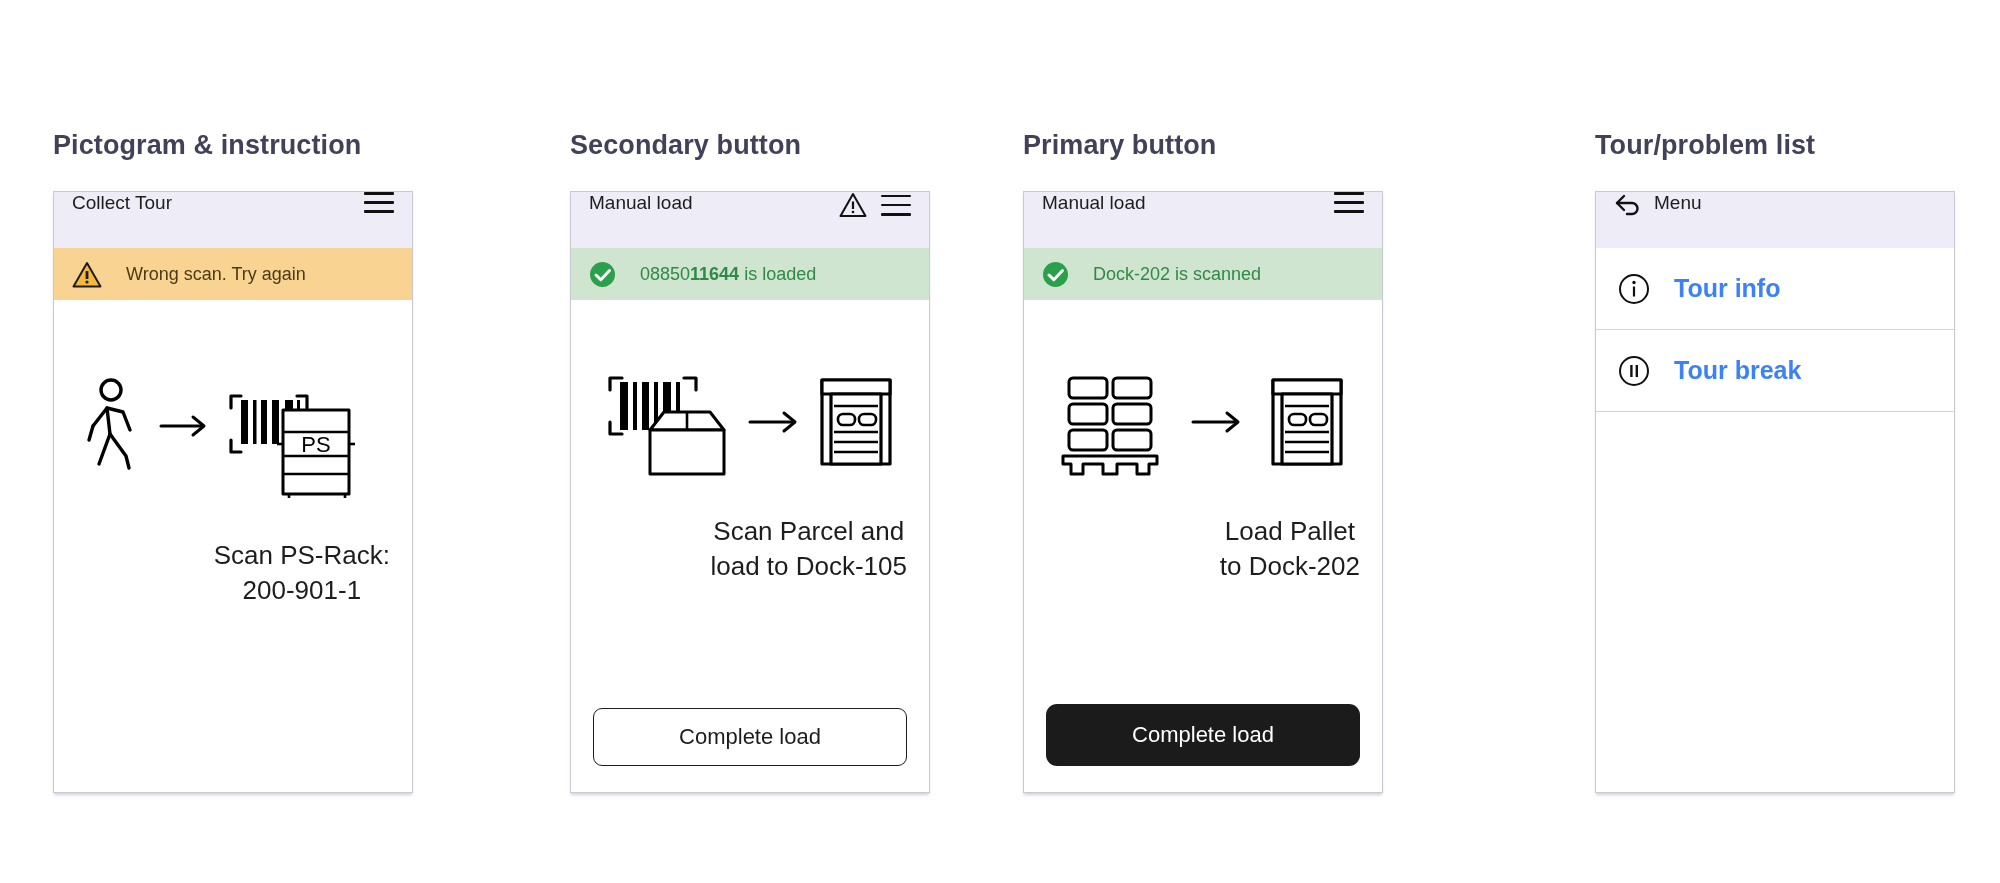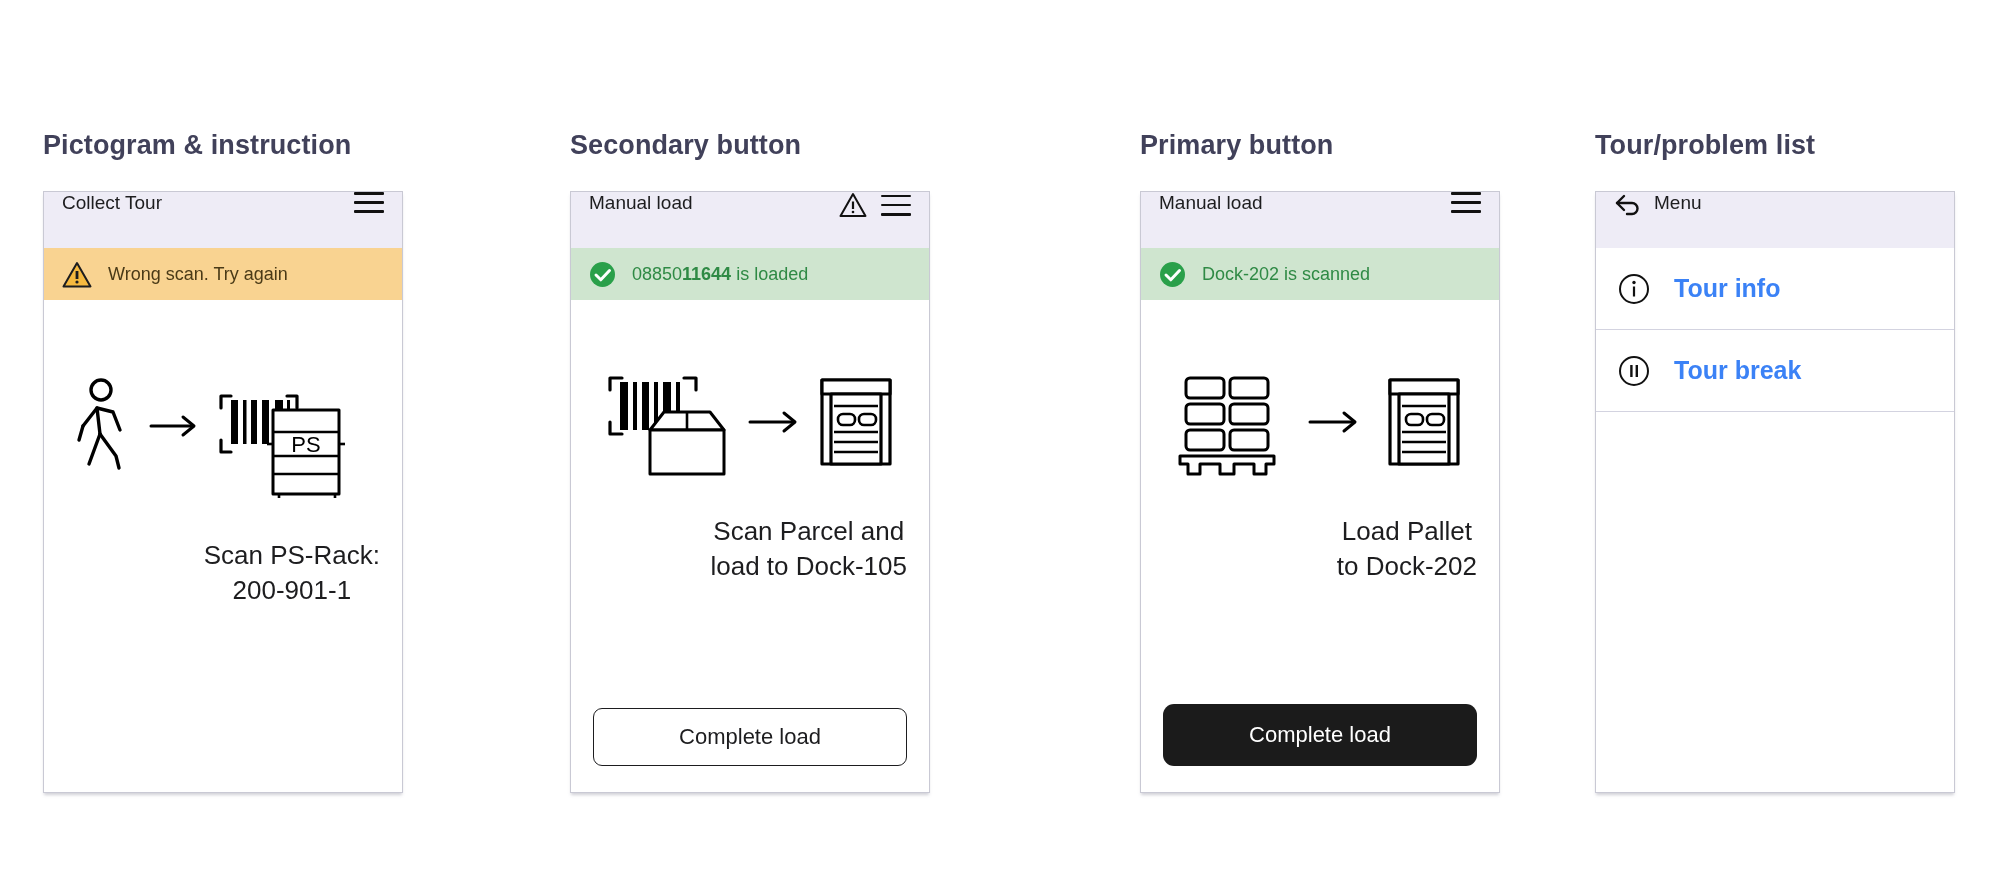--- a/index.html
+++ b/index.html
@@ -65,21 +65,21 @@
 
   .warn-tri { width: 28px; height: 26px; }
   .back-arrow { width: 28px; height: 24px; flex: 0 0 28px; }
 
   
   .banner {
     flex: 0 0 52px;
     height: 52px;
     display: flex;
     align-items: center;
-    gap: 16px;
+    gap: 24px;
     padding: 0 18px;
     font-size: 18px;
   }
   .banner.warning { background: #f9d391; color: #4a3a17; }
   .banner.success { background: #cfe5cf; color: #2f8a45; }
   .banner-text { white-space: nowrap; }
   .banner-text b { font-weight: 700; }
   .warn-icon { width: 30px; height: 27px; flex: 0 0 30px; }
   .check-icon { width: 27px; height: 27px; flex: 0 0 27px; }
 
@@ -158,21 +158,21 @@
   }
   .menu-item-label { font-size: 25px; color: #3b82f6; font-weight: bold; }
   .menu-ico { width: 32px; height: 32px; flex: 0 0 32px; }
   .menu-filler { flex: 1 1 auto; }
 </style>
 </head>
 <body>
 
 <div class="board">
 
-  <div class="column" style="left:43px;">
+  <div class="column" style="left:53px;">
     <div class="col-title">Pictogram &amp; instruction</div>
 
     <div class="phone">
       <div class="appbar">
         <div class="appbar-title">Collect Tour</div>
         <div class="appbar-icons">
           <div class="hamburger">
             <span></span>
               <span></span>
               <span></span>
@@ -323,21 +323,21 @@
         <div class="instruction">Scan Parcel and
 load to Dock-105</div>
 
         <div class="btn-wrap">
           <div class="btn secondary">Complete load</div>
         </div>
       </div>
     </div>
   </div>
 
-  <div class="column" style="left:1140px;">
+  <div class="column" style="left:1023px;">
     <div class="col-title">Primary button</div>
 
     <div class="phone">
       <div class="appbar">
         <div class="appbar-title">Manual load</div>
         <div class="appbar-icons">
           <div class="hamburger">
             <span></span>
               <span></span>
               <span></span>

